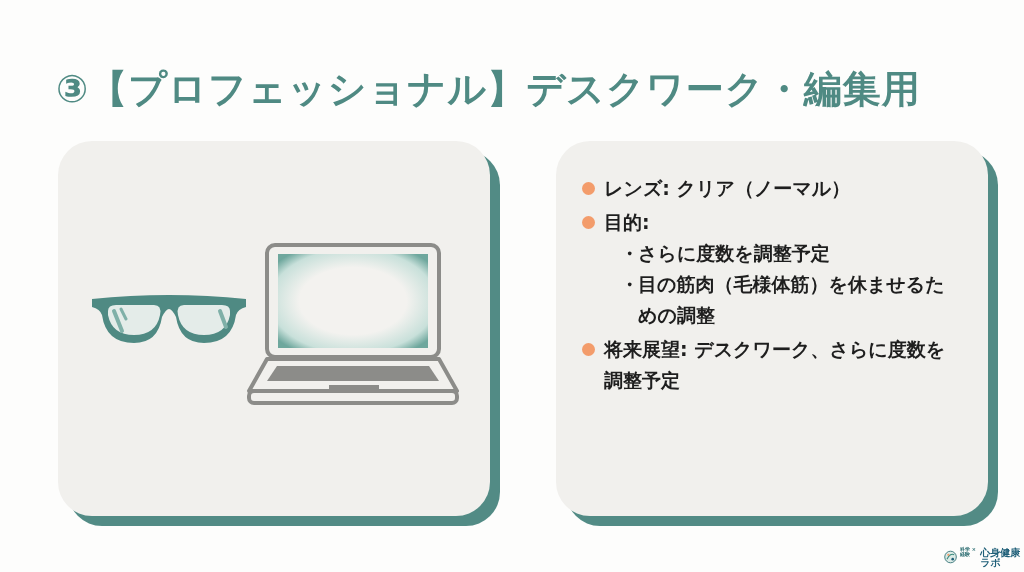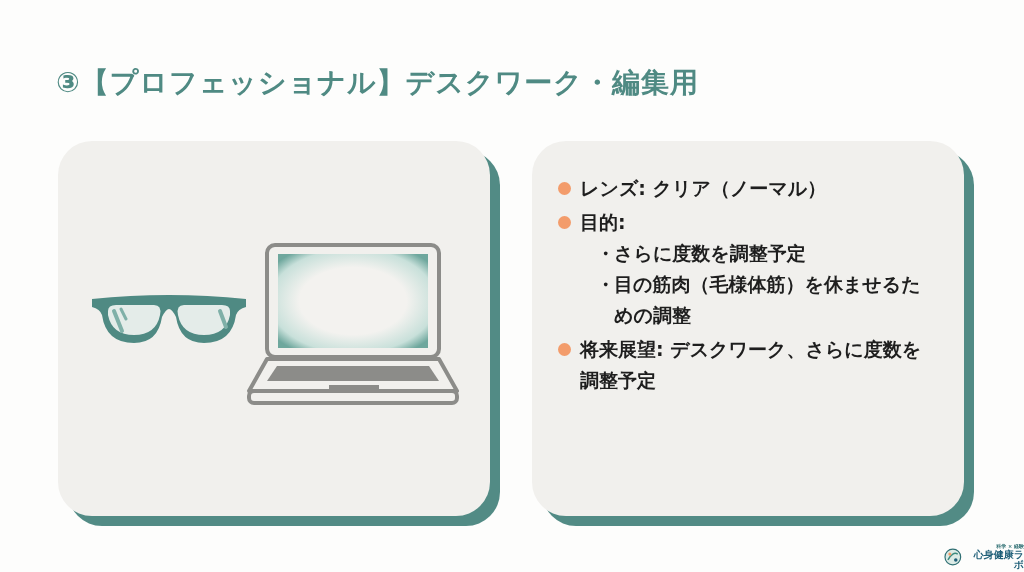--- a/index.html
+++ b/index.html
@@ -11,38 +11,38 @@
       height: 572px;
       background: #fdfdfc;
       position: relative;
       overflow: hidden;
       font-family: "DejaVu Sans", "Liberation Sans", sans-serif;
     }
     .slide-title {
       position: absolute;
       left: 56px;
       top: 36px;
-      font-size: 28px;
+      font-size: 38px;
       font-weight: bold;
       color: #4f8a83;
       letter-spacing: 1px;
       white-space: nowrap;
       line-height: 56px;
     }
     .card {
       position: absolute;
       top: 141px;
       width: 432px;
       height: 375px;
       background: #f1f0ed;
       border-radius: 34px;
       box-shadow: 10px 10px 0 0 #528b85;
     }
     .card-left { left: 58px; }
-    .card-right { left: 532px; }
+    .card-right { left: 556px; }
 
     
     .glasses {
       position: absolute;
       left: 30px;
       top: 150px;
       width: 162px;
       height: 56px;
     }
     
@@ -106,23 +106,21 @@
       display: flex;
       align-items: center;
       gap: 3px;
     }
     .logo-icon {
       width: 18px;
       height: 18px;
     }
     .logo-text {
       display: flex;
-      flex-direction: column;
       line-height: 1;
-      text-align: right;
     }
     .logo-sub {
       font-size: 5px;
       color: #2f6f73;
       font-weight: bold;
     }
     .logo-main {
       font-size: 10px;
       color: #1f5f78;
       font-weight: bold;

